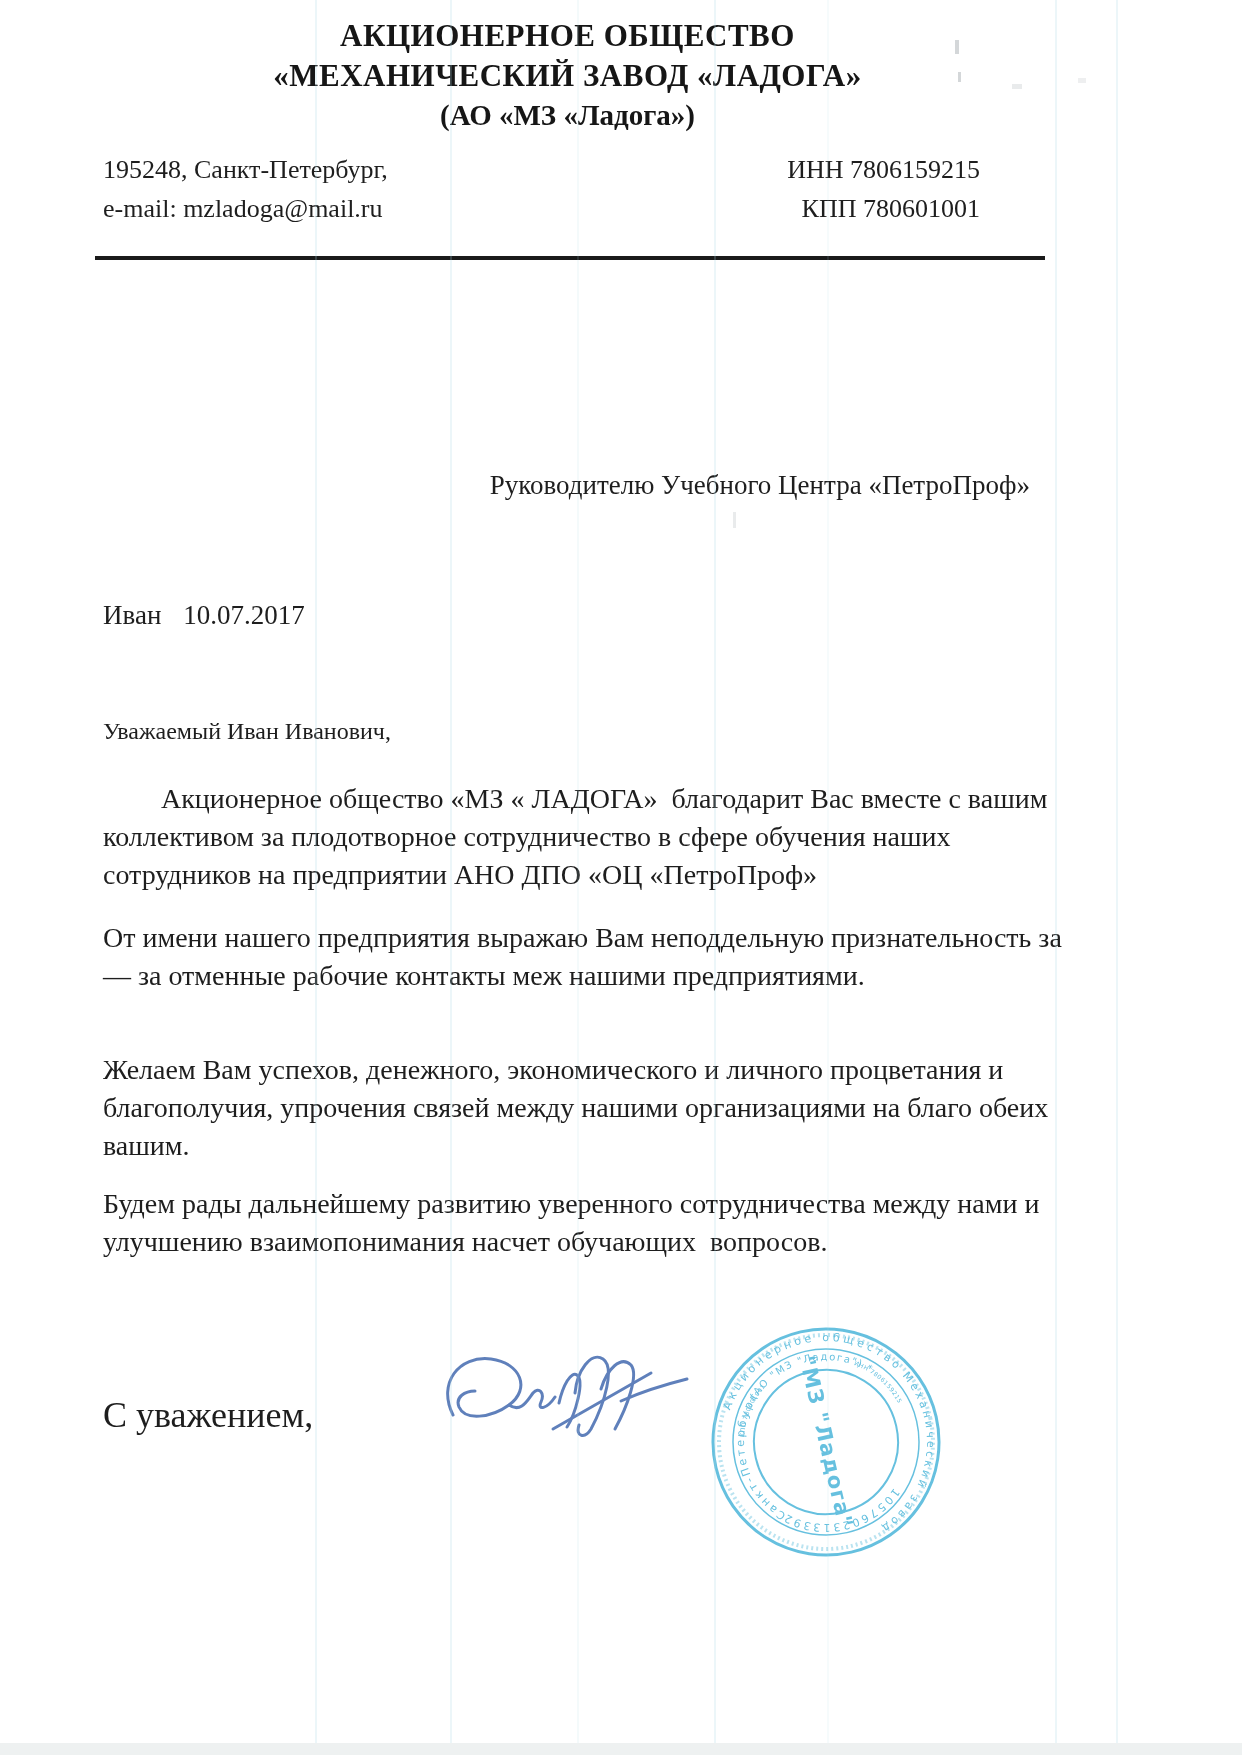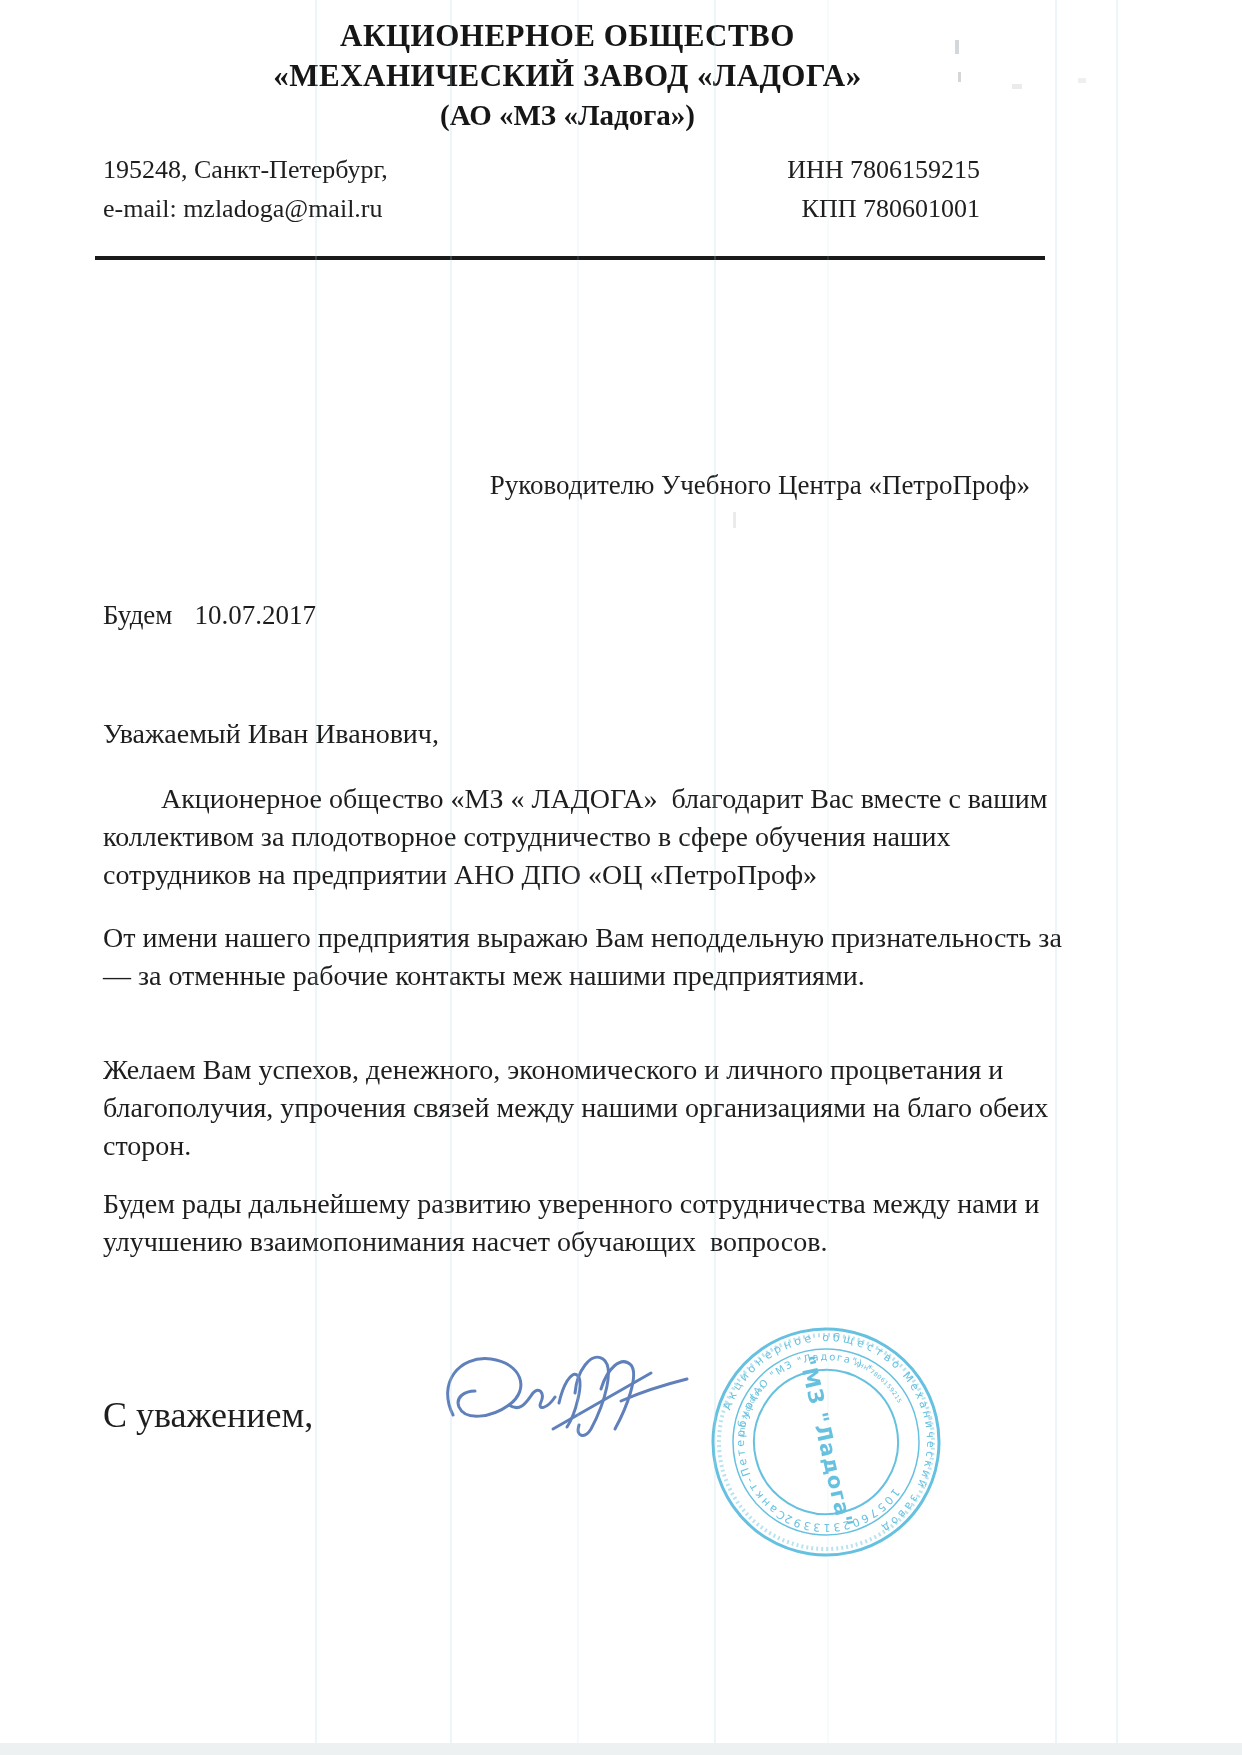--- a/index.html
+++ b/index.html
@@ -22,21 +22,21 @@
   .addr{position:absolute;top:150px;left:103px;font-size:26px;line-height:39px;}
   .codes{position:absolute;top:150px;left:700px;width:280px;text-align:right;font-size:26px;line-height:39px;}
 
   .rule{position:absolute;top:256px;left:95px;width:950px;height:4px;background:#1a1a1a;}
 
   .recipient{position:absolute;top:470px;right:212px;font-size:27px;white-space:nowrap;}
 
   .dateline{position:absolute;top:600px;left:103px;font-size:27px;}
   .dateline .val{margin-left:22px;}
 
-  .salutation{position:absolute;top:718px;left:103px;font-size:28px;}
+  .salutation{position:absolute;top:718px;left:103px;font-size:24px;}
 
   .para{position:absolute;left:103px;width:1060px;font-size:28px;line-height:38px;}
   .para .ln{white-space:pre;}
   .para .indent{padding-left:58px;}
   .p1{top:780px;}
   .p2{top:919px;}
   .p3{top:1051px;}
   .p4{top:1185px;}
 
   .regards{position:absolute;top:1394px;left:103px;font-size:36px;}
@@ -74,40 +74,40 @@
   <div class="codes">
     <div>ИНН 7806159215</div>
     <div>КПП 780601001</div>
   </div>
 
   <div class="rule"></div>
 
   <div class="recipient">Руководителю Учебного Центра «ПетроПроф»</div>
 
   <div class="dateline">
-    <span>Будем</span><span class="val">10.07.2017</span>
+    <span>Иван</span><span class="val">10.07.2017</span>
   </div>
 
   <div class="salutation">Уважаемый Иван Иванович,</div>
 
   <div class="para p1">
     <div class="ln indent">Акционерное общество «МЗ « ЛАДОГА»  благодарит Вас вместе с вашим</div>
     <div class="ln">коллективом за плодотворное сотрудничество в сфере обучения наших</div>
     <div class="ln">сотрудников на предприятии АНО ДПО «ОЦ «ПетроПроф»</div>
   </div>
 
   <div class="para p2">
     <div class="ln">От имени нашего предприятия выражаю Вам неподдельную признательность за</div>
     <div class="ln">— за отменные рабочие контакты меж нашими предприятиями.</div>
   </div>
 
   <div class="para p3">
     <div class="ln">Желаем Вам успехов, денежного, экономического и личного процветания и</div>
     <div class="ln">благополучия, упрочения связей между нашими организациями на благо обеих</div>
-    <div class="ln">сторон.</div>
+    <div class="ln">вашим.</div>
   </div>
 
   <div class="para p4">
     <div class="ln">Будем рады дальнейшему развитию уверенного сотрудничества между нами и</div>
     <div class="ln">улучшению взаимопонимания насчет обучающих  вопросов.</div>
   </div>
 
   <div class="regards">С уважением,</div>
 
 

